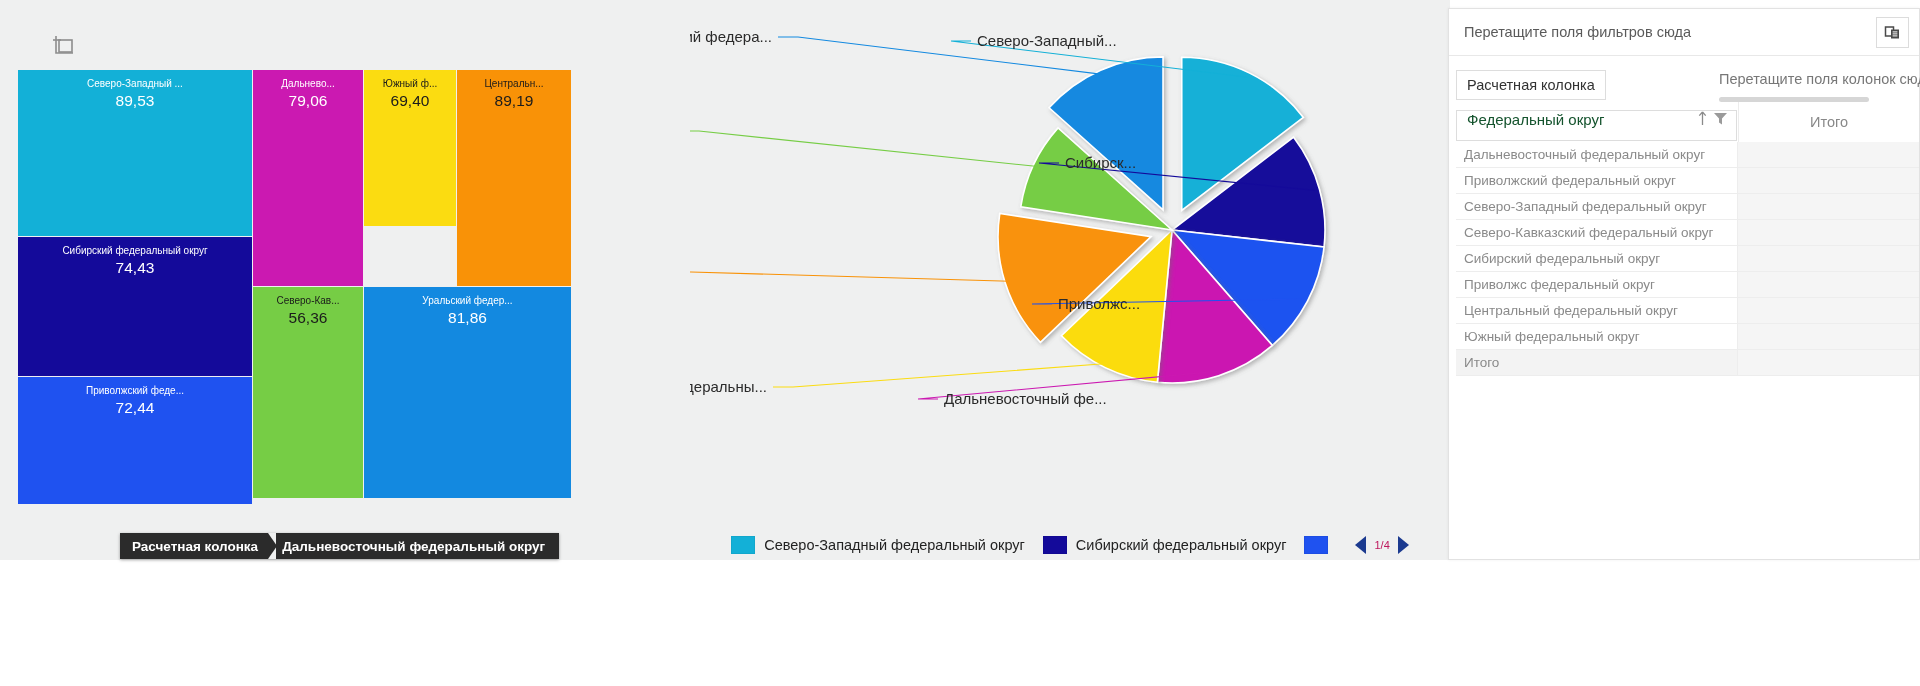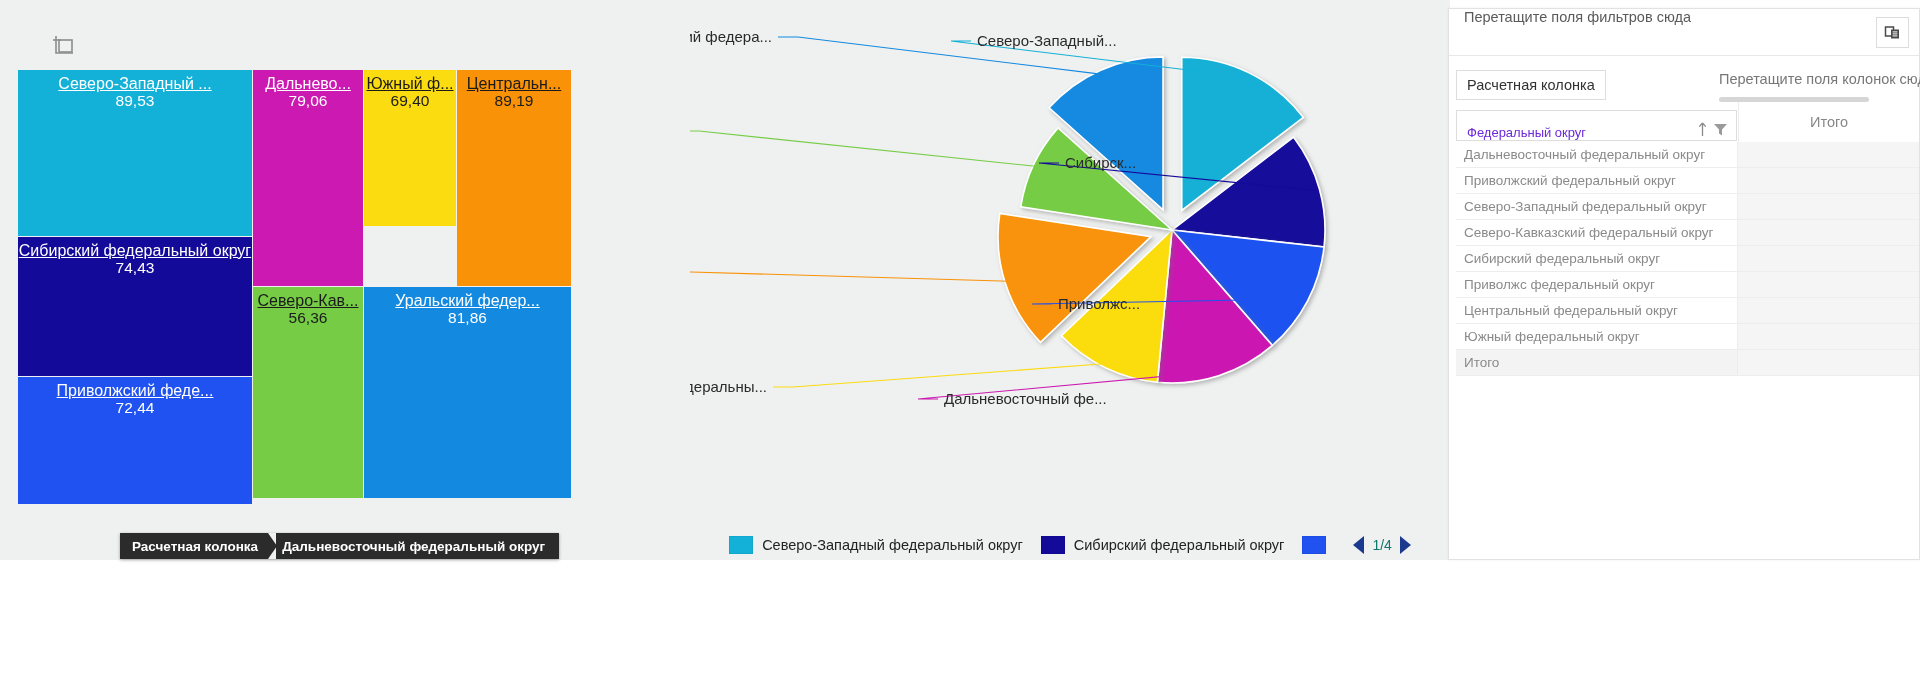--- a/index.html
+++ b/index.html
@@ -17,21 +17,21 @@
   }
   #crop-icon{
     position:absolute;left:50px;top:33px;width:26px;height:26px;cursor:pointer;
   }
   #treemap{
     position:absolute;left:18px;top:70px;width:653px;height:428px;
   }
   .tile{position:absolute;overflow:hidden;box-sizing:border-box;}
   .tile .tl{
     position:absolute;left:0;right:0;top:5px;text-align:center;
-    font-size:16px;line-height:18px;white-space:nowrap;text-decoration:underline;
+    font-size:10px;line-height:18px;white-space:nowrap;
   }
   .tile .tv{
     position:absolute;left:0;right:0;top:22px;text-align:center;
     font-size:15.5px;line-height:18px;white-space:nowrap;
   }
   .lt{color:#ffffff;}
   .dk{color:#1b1b1b;}
 
   #treemap-tooltip{
     position:absolute;left:120px;top:533px;height:26px;
@@ -53,53 +53,53 @@
   #pie-legend{
     position:absolute;left:0;top:530px;width:760px;height:30px;
     display:flex;align-items:center;justify-content:center;gap:0px;
   }
   .lg-item{display:flex;align-items:center;margin-right:18px;}
   .lg-swatch{width:22px;height:16px;margin-right:9px;border:1px solid rgba(0,0,0,.05);}
   .lg-text{font-size:14.5px;color:#222;white-space:nowrap;}
   .pg-arrow{width:0;height:0;cursor:pointer;}
   .pg-left{border-top:9px solid transparent;border-bottom:9px solid transparent;border-right:11px solid #1b3a8f;margin-right:8px;}
   .pg-right{border-top:9px solid transparent;border-bottom:9px solid transparent;border-left:11px solid #1b3a8f;margin-left:8px;}
-  #pg-count{font-size:14px;color:#0f766e;}
+  #pg-count{font-size:11px;color:#be185d;}
 
   
   #pivot-panel{
     position:absolute;left:1448px;top:8px;width:472px;height:552px;
     background:#ffffff;border:1px solid #e2e2e2;box-sizing:border-box;
     box-shadow:0 0 3px rgba(0,0,0,.06);
   }
   #filter-row{
     position:absolute;left:0;top:0;width:470px;height:47px;
     border-bottom:1px solid #e8e8e8;box-sizing:border-box;
-    display:flex;
+    display:flex;align-items:center;
   }
   #filter-hint{margin-left:15px;font-size:14.5px;color:#5a5a5a;}
   #copy-btn{
     position:absolute;right:10px;top:8px;width:31px;height:29px;
     border:1px solid #dcdcdc;background:#fff;display:flex;align-items:center;justify-content:center;cursor:pointer;
   }
   #calc-chip{
     position:absolute;left:7px;top:61px;width:150px;height:30px;
     border:1px solid #dddddd;background:#fff;box-sizing:border-box;
     display:flex;align-items:center;padding-left:10px;font-size:14.5px;color:#333;
   }
   #cols-hint{
     position:absolute;left:270px;top:62px;font-size:14.5px;color:#777;white-space:nowrap;
   }
   #scroll-stub{
     position:absolute;left:270px;top:88px;width:150px;height:5px;background:#d6d6d6;border-radius:3px;
   }
   #field-chip{
     position:absolute;left:7px;top:101px;width:281px;height:31px;
     border:1px solid #dddddd;background:#fff;box-sizing:border-box;
-    display:flex;align-items:flex-end;padding-left:10px;font-size:13px;color:#6d28d9;
+    display:flex;align-items:flex-start;padding-left:10px;font-size:15px;color:#14532d;
   }
   #field-chip .chip-icons{margin-left:auto;margin-right:8px;display:flex;align-items:center;gap:5px;}
   #total-head{
     position:absolute;left:289px;top:93px;right:0;height:40px;
     display:flex;align-items:center;justify-content:center;
     font-size:14.5px;color:#888;border-left:1px solid #ececec;box-sizing:border-box;
   }
   #rows{position:absolute;left:7px;top:133px;right:0;}
   .prow{display:flex;height:26px;border-bottom:1px solid #ededed;box-sizing:border-box;}
   .pcell-name{

